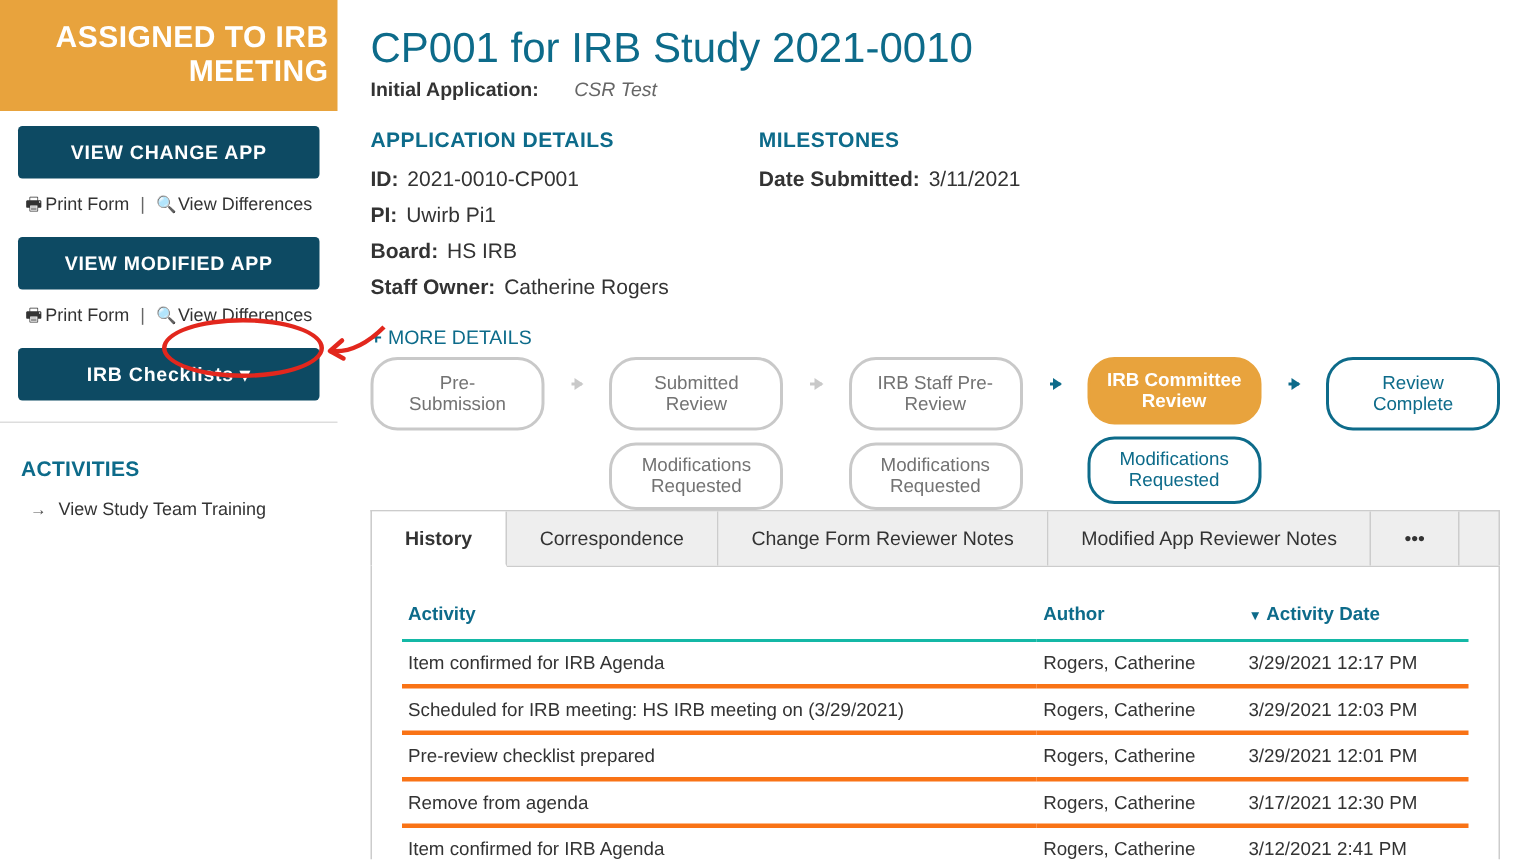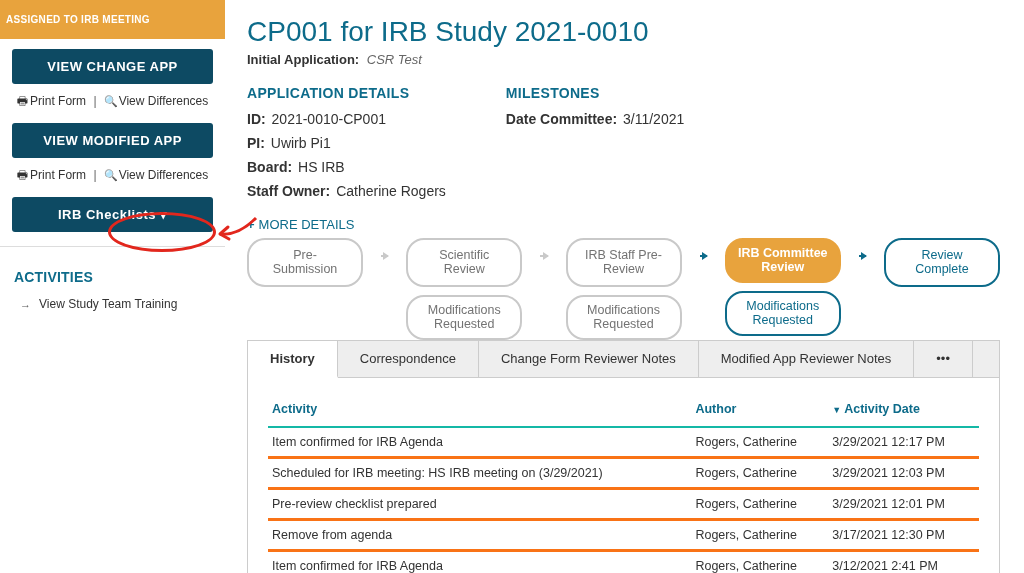--- a/index.html
+++ b/index.html
@@ -16,22 +16,22 @@
   .layout { display: flex; height: 100%; }
   .sidebar {
     width: 225px;
     padding: 0 0 0 0;
     background: #fff;
   }
   .status-banner {
     background: #e8a33d;
     color: #fff;
     font-weight: bold;
-    font-size: 10px;
-    text-align: left;
+    font-size: 20px;
+    text-align: right;
     padding: 14px 6px;
     letter-spacing: 0.3px;
   }
   .side-block { padding: 10px 12px 0 12px; }
   .btn {
     display: block;
     width: 100%;
     background: #0d4a63;
     color: #fff;
     border: none;
@@ -70,21 +70,21 @@
 
   .main { flex:1; padding: 16px 24px 0 22px; overflow:hidden; }
   .page-title {
     color: #0d6b8a;
     font-size: 28px;
     font-weight: 500;
     margin-bottom: 4px;
   }
   .subline { font-size:13px; color:#333; margin-bottom:18px; }
   .subline .lbl { font-weight:bold; }
-  .subline .val { font-style: italic; color:#666; margin-left:4px; }
+  .subline .val { font-style: italic; color:#666; margin-left:20px; }
 
   .details-row { display:flex; gap:60px; }
   .details-col { }
   .sect-hd {
     color: #0d6b8a;
     font-weight: bold;
     font-size: 14px;
     margin-bottom:10px;
     letter-spacing:0.3px;
   }
@@ -223,36 +223,36 @@
     <div class="details-row">
       <div class="details-col">
         <div class="sect-hd">APPLICATION DETAILS</div>
         <div class="kv"><span class="k">ID:</span> <span class="v">2021-0010-CP001</span></div>
         <div class="kv"><span class="k">PI:</span> <span class="v">Uwirb Pi1</span></div>
         <div class="kv"><span class="k">Board:</span> <span class="v">HS IRB</span></div>
         <div class="kv"><span class="k">Staff Owner:</span> <span class="v">Catherine Rogers</span></div>
       </div>
       <div class="details-col">
         <div class="sect-hd">MILESTONES</div>
-        <div class="kv"><span class="k">Date Committee:</span> <span class="v">3/11/2021</span></div>
+        <div class="kv"><span class="k">Date Submitted:</span> <span class="v">3/11/2021</span></div>
       </div>
     </div>
 
     <div class="more-details">
       <span class="plus">+</span>
       <span>MORE DETAILS</span>
     </div>
 
     <div class="workflow">
       <div class="stage-col">
         <div class="pill">Pre-Submission</div>
       </div>
       <div class="arrow-h grey"></div>
       <div class="stage-col">
-        <div class="pill">Scientific Review</div>
+        <div class="pill">Submitted Review</div>
         <div class="pill twoLine">Modifications Requested</div>
       </div>
       <div class="arrow-h grey"></div>
       <div class="stage-col">
         <div class="pill">IRB Staff Pre-Review</div>
         <div class="pill twoLine">Modifications Requested</div>
       </div>
       <div class="arrow-h"></div>
       <div class="stage-col">
         <div class="pill active twoLine">IRB Committee Review</div>

